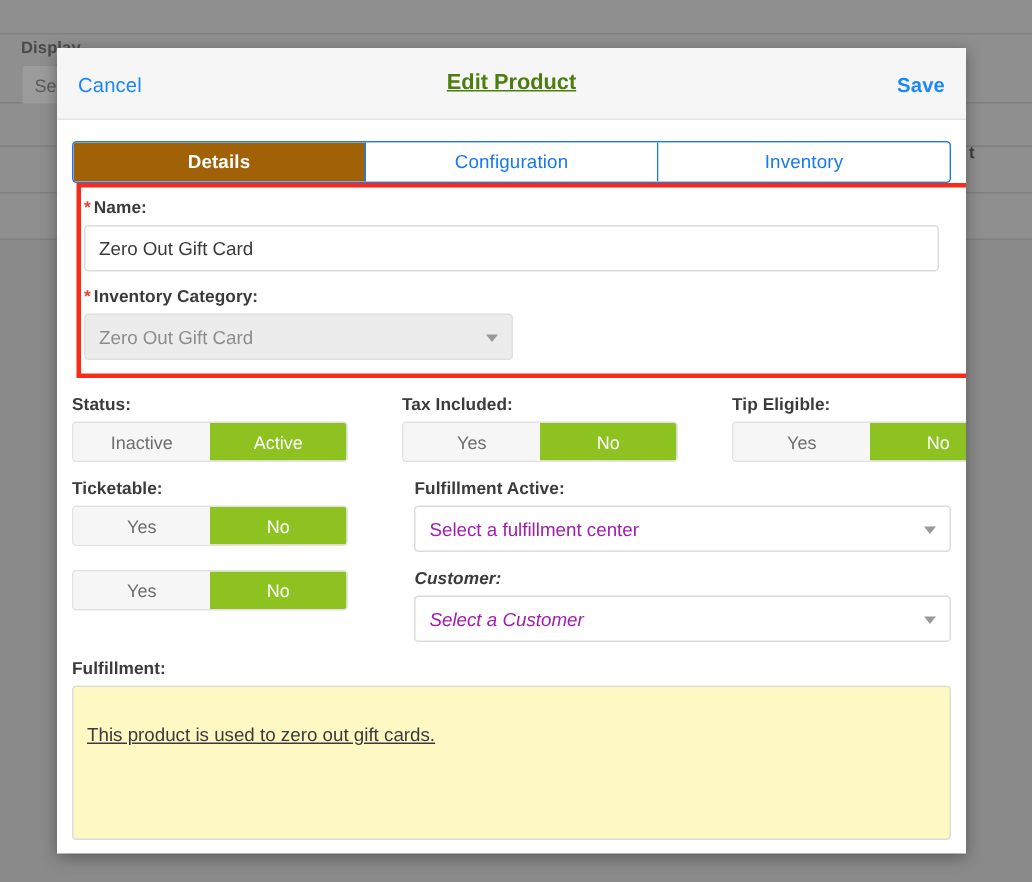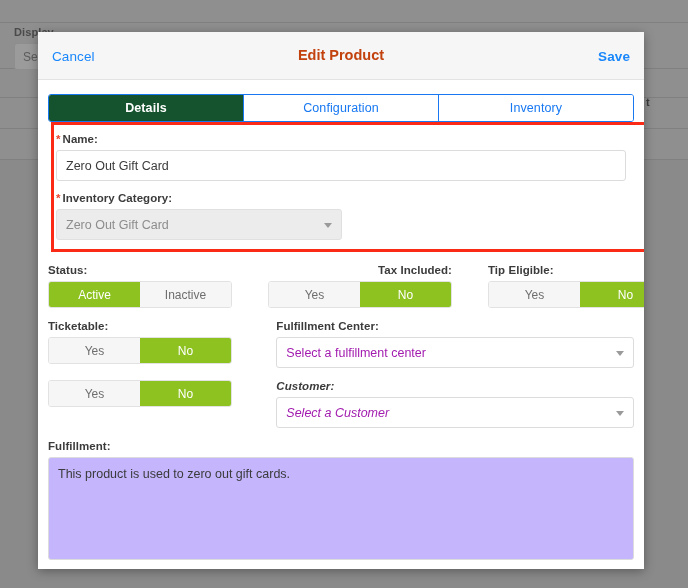--- a/index.html
+++ b/index.html
@@ -96,21 +96,22 @@
   }
   .hdr-cancel { left: 14px; }
   .hdr-save  { right: 14px; font-weight: 700; }
   .hdr-title {
     position: absolute;
     left: 0; right: 0;
     top: 15px;
     text-align: center;
     font-size: 14.5px;
     font-weight: 700;
-    color: #c2410c;
+    color: #4d7c0f;
+    text-decoration: underline;
   }
 
   
   .tab-strip {
     display: flex;
     margin: 14px 10px 0 10px;
     border: 1px solid #1778f2;
     border-radius: 3px;
     overflow: hidden;
     height: 28px;
@@ -122,21 +123,21 @@
     justify-content: center;
     font-size: 12.5px;
     color: #1778f2;
     background: #ffffff;
     border-right: 1px solid #1778f2;
     cursor: pointer;
     letter-spacing: .1px;
   }
   .tab:last-child { border-right: none; text-align: center; }
   .tab.active {
-    background: #14532d;
+    background: #a16207;
     color: #ffffff;
     font-weight: 700;
   }
 
   
   .modal-body {
     position: relative;
     padding: 0 10px;
   }
 
@@ -236,40 +237,41 @@
     background: #8dc220;
     color: #ffffff;
   }
 
   .grid-row {
     display: flex;
     margin-top: 12px;
     gap: 36px;
   }
   .cell-status  { width: 200px; }
-  .cell-tax     { width: 200px; text-align: right; }
+  .cell-tax     { width: 200px; }
   .cell-tip     { width: 190px; }
   .cell-tick    { width: 200px; }
   .cell-fc      { width: 372px; }
   .cell-payout  { width: 200px; }
   .cell-cust    { width: 372px; font-style: italic; }
 
   .desc-area {
     width: 100%;
     height: 103px;
     border: 1px solid #dcdcdc;
     border-radius: 3px;
-    background: #c4b5fd;
+    background: #fef9c3;
     font-size: 12.5px;
     color: #3b3b3b;
-    padding: 8px 9px;
+    padding: 24px 9px;
     resize: none;
     font-family: "Liberation Sans", sans-serif;
     outline: none;
     line-height: 1.4;
+    text-decoration: underline;
   }
 </style>
 </head>
 <body>
 
 <div id="page-backdrop">
   <div class="bg-rows">
     <div class="bg-row-band" style="top:0px;height:22px;"></div>
     <div class="bg-row-line" style="top:22px;"></div>
     <div class="bg-row-band" style="top:23px;height:45px;"></div>
@@ -321,22 +323,22 @@
           </div>
         </div>
 
       </div>
     </div>
 
     <div class="grid-row">
       <div class="cell-status">
         <div class="field-label">Status:</div>
         <div class="toggle-group">
+          <div class="toggle-btn">Inactive</div>
           <div class="toggle-btn on">Active</div>
-          <div class="toggle-btn">Inactive</div>
         </div>
       </div>
 
       <div class="cell-tax">
         <div class="field-label">Tax Included:</div>
         <div class="toggle-group">
           <div class="toggle-btn">Yes</div>
           <div class="toggle-btn on">No</div>
         </div>
       </div>
@@ -353,21 +355,21 @@
     <div class="grid-row">
       <div class="cell-tick">
         <div class="field-label">Ticketable:</div>
         <div class="toggle-group">
           <div class="toggle-btn">Yes</div>
           <div class="toggle-btn on">No</div>
         </div>
       </div>
 
       <div class="cell-fc">
-        <div class="field-label">Fulfillment Center:</div>
+        <div class="field-label">Fulfillment Active:</div>
         <div class="select-box">
           <span>Select a fulfillment center</span>
           <span class="caret"></span>
         </div>
       </div>
     </div>
 
     <div class="grid-row">
       <div class="cell-payout">
         <div class="toggle-group">

